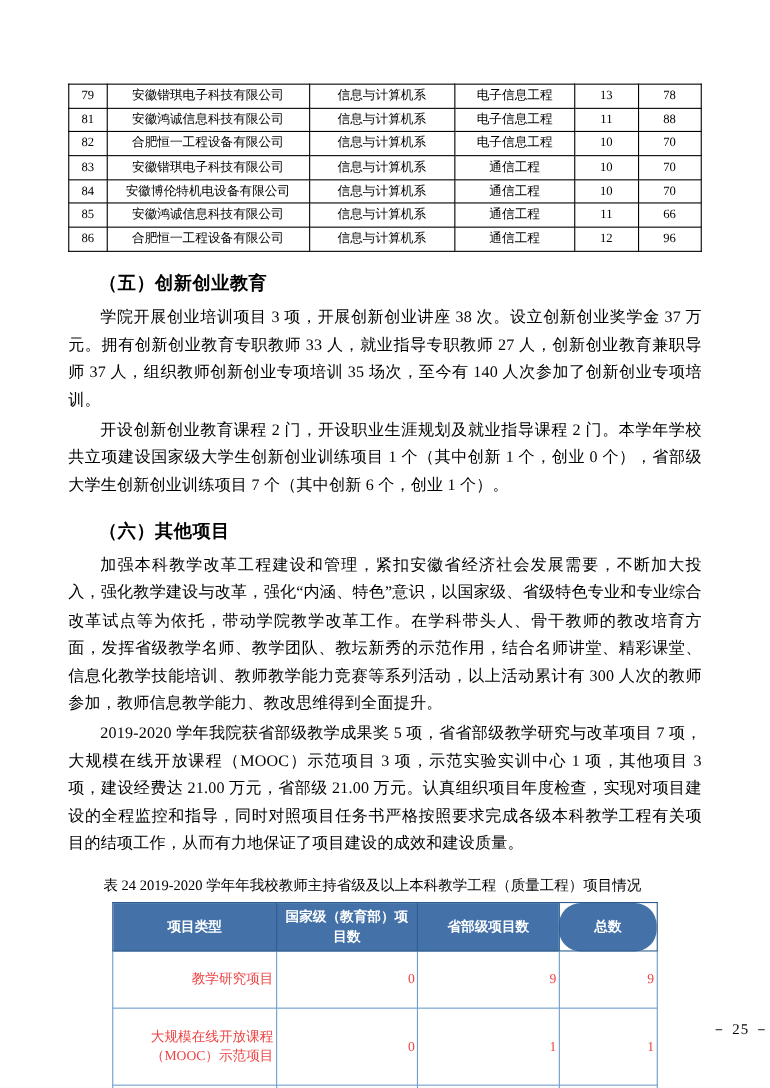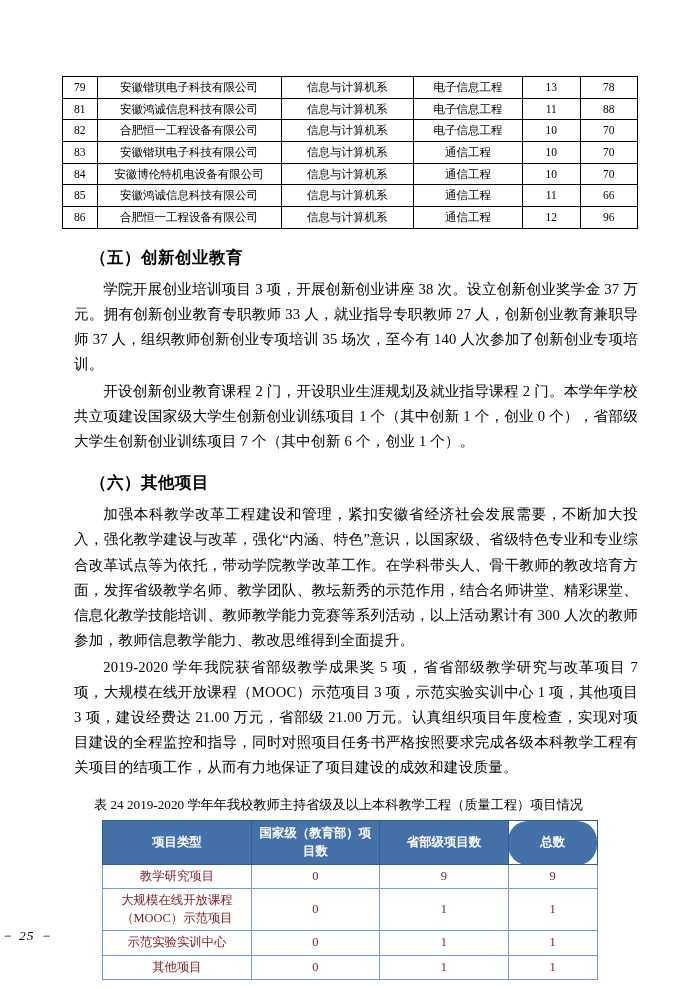--- a/index.html
+++ b/index.html
@@ -47,21 +47,21 @@
     font-weight: bold;
     margin: 18px 0 8px 0;
     text-align: left;
     padding-left: 28px;
     letter-spacing: 0.5px;
     font-family: "Liberation Serif", "DejaVu Serif", serif;
   }
   p.para {
     font-size: 14.6px;
     line-height: 1.72;
-    margin: 0 0 2px 12px;
+    margin: 0 0 2px 0;
     text-indent: 2em;
     text-align: justify;
     text-justify: inter-ideograph;
     letter-spacing: 0.2px;
   }
   
   .tbl-caption {
     font-size: 13.2px;
     margin: 16px 0 6px 0;
     padding-left: 32px;
@@ -77,39 +77,38 @@
     background: #4472a8;
     color: #ffffff;
     font-weight: bold;
     border: 1px solid #2e5d8f;
     padding: 4px 2px;
     text-align: center;
     line-height: 1.4;
   }
   table.tbl24 td {
     border: 1px solid #6f9ccd;
-    padding: 3px 2px;
-    text-align: center;
+    padding: 17px 2px;
+    text-align: right;
     line-height: 1.4;
-    color: #7f1d1d;
+    color: #ef4444;
   }
   .t24-c1 { width: 30%; }
   .t24-c2 { width: 26%; margin-top: 22px; }
   .t24-c3 { width: 26%; }
   .t24-c4 { width: 18%; border-radius: 20px; }
 
   .pagenum {
     position: absolute;
     bottom: 44px;
     left: 0;
     width: 100%;
-    text-align: left;
+    text-align: right;
     font-size: 13.5px;
     letter-spacing: 1px;
-    font-style: italic;
   }
   .two-line { line-height: 1.3; }
 </style>
 </head>
 <body>
 
 <div class="page">
 
   <table class="tbl">
     <tbody>

